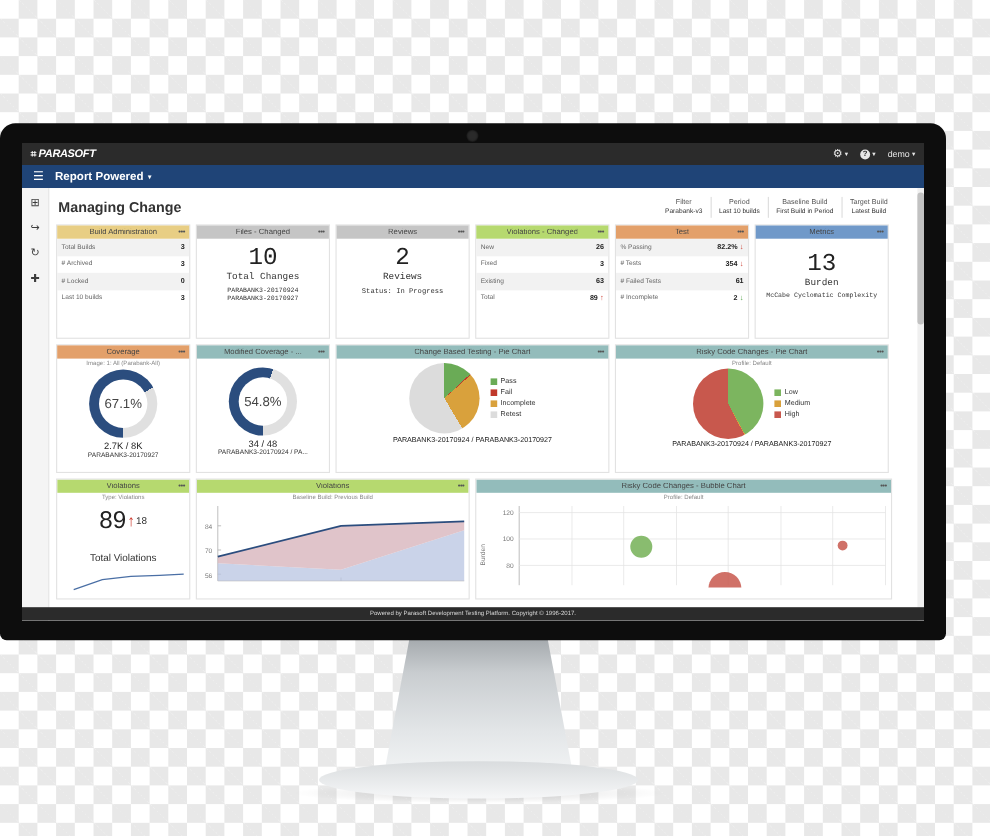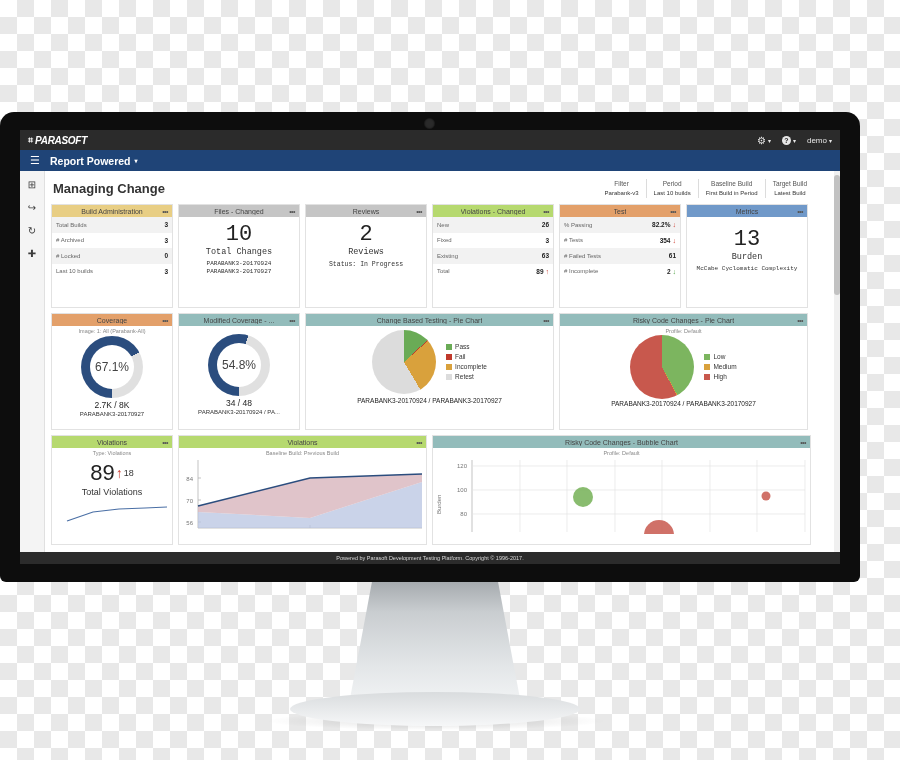--- a/index.html
+++ b/index.html
@@ -412,21 +412,21 @@
                   <span class="t">Violations</span>
                   <span class="dots">•••</span>
                 </div>
                 <div class="prof">Type: Violations</div>
                 <div style="text-align:center;padding-top:4px;">
                   <div style="display:flex;align-items:center;justify-content:center;gap:1px;">
                     <span style="font-size:22px;color:#222;font-weight:300;">89</span>
                     <span style="color:#cc3b2f;font-size:14px;">↑</span>
                     <span style="font-size:9px;color:#333;">18</span>
                   </div>
-                  <div style="font-size:9px;color:#333;margin-top:1px;">Total Violations</div>
+                  <div style="font-size:9px;color:#333;margin-top:16px;">Total Violations</div>
                   <svg width="118" height="26" viewBox="0 0 118 26">
                     <polyline points="14,24 40,15 66,12 92,11 114,10" fill="none" stroke="#4a6fa5" stroke-width="1.2"></polyline>
                   </svg>
                 </div>
               </div>
 
               <div class="w" style="width:249px;height:110px;overflow:hidden;">
                 <div class="whead" style="background:#b6d96f;">
                   <span class="t">Violations</span>
                   <span class="dots">•••</span>

